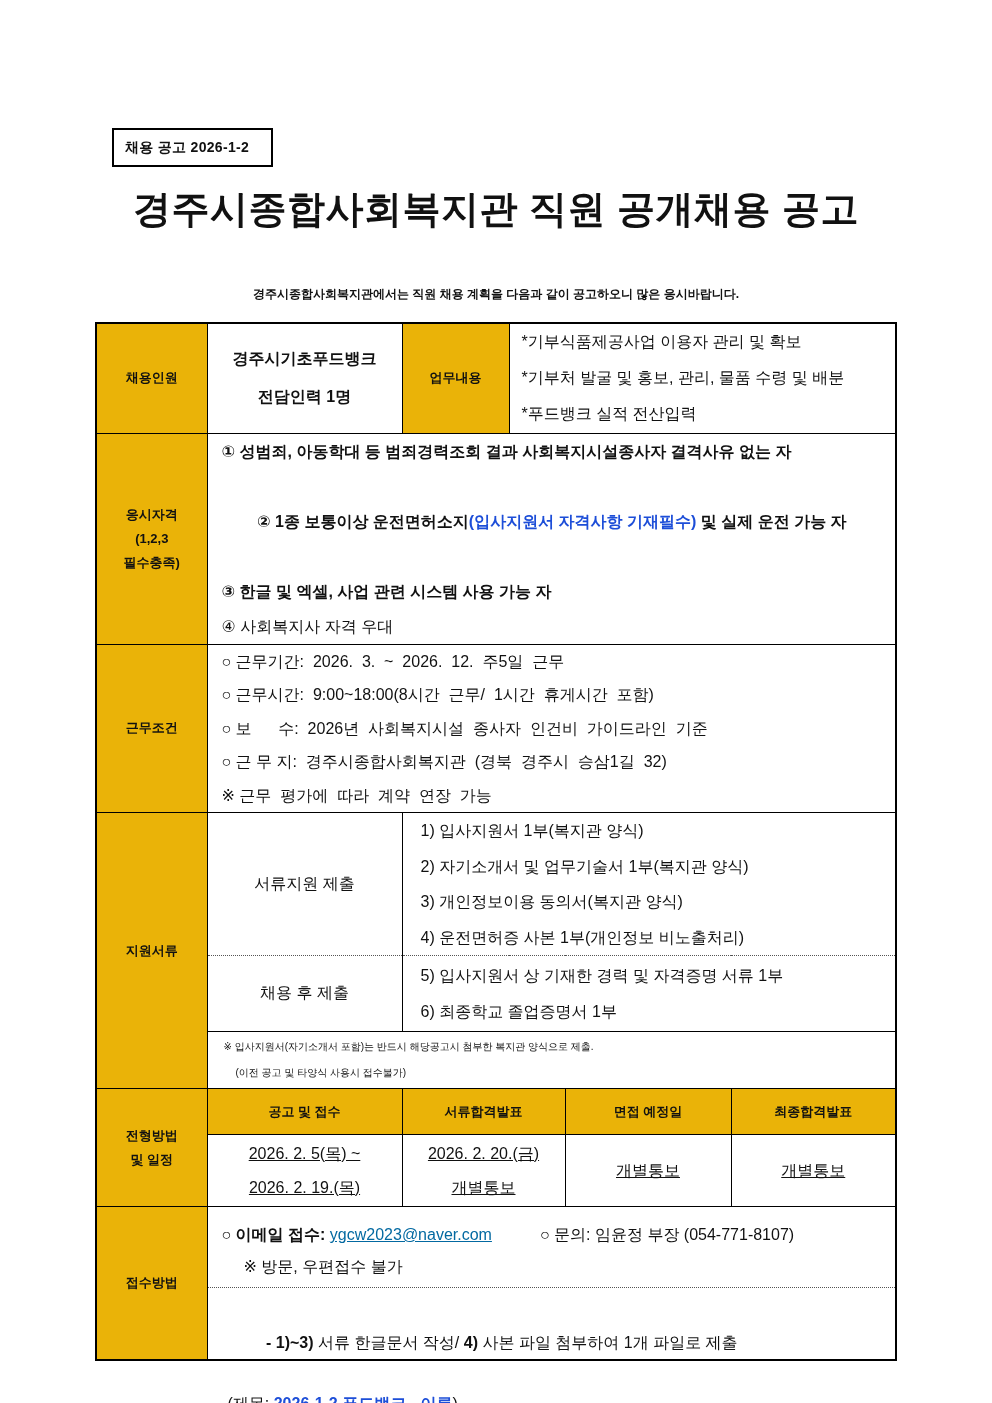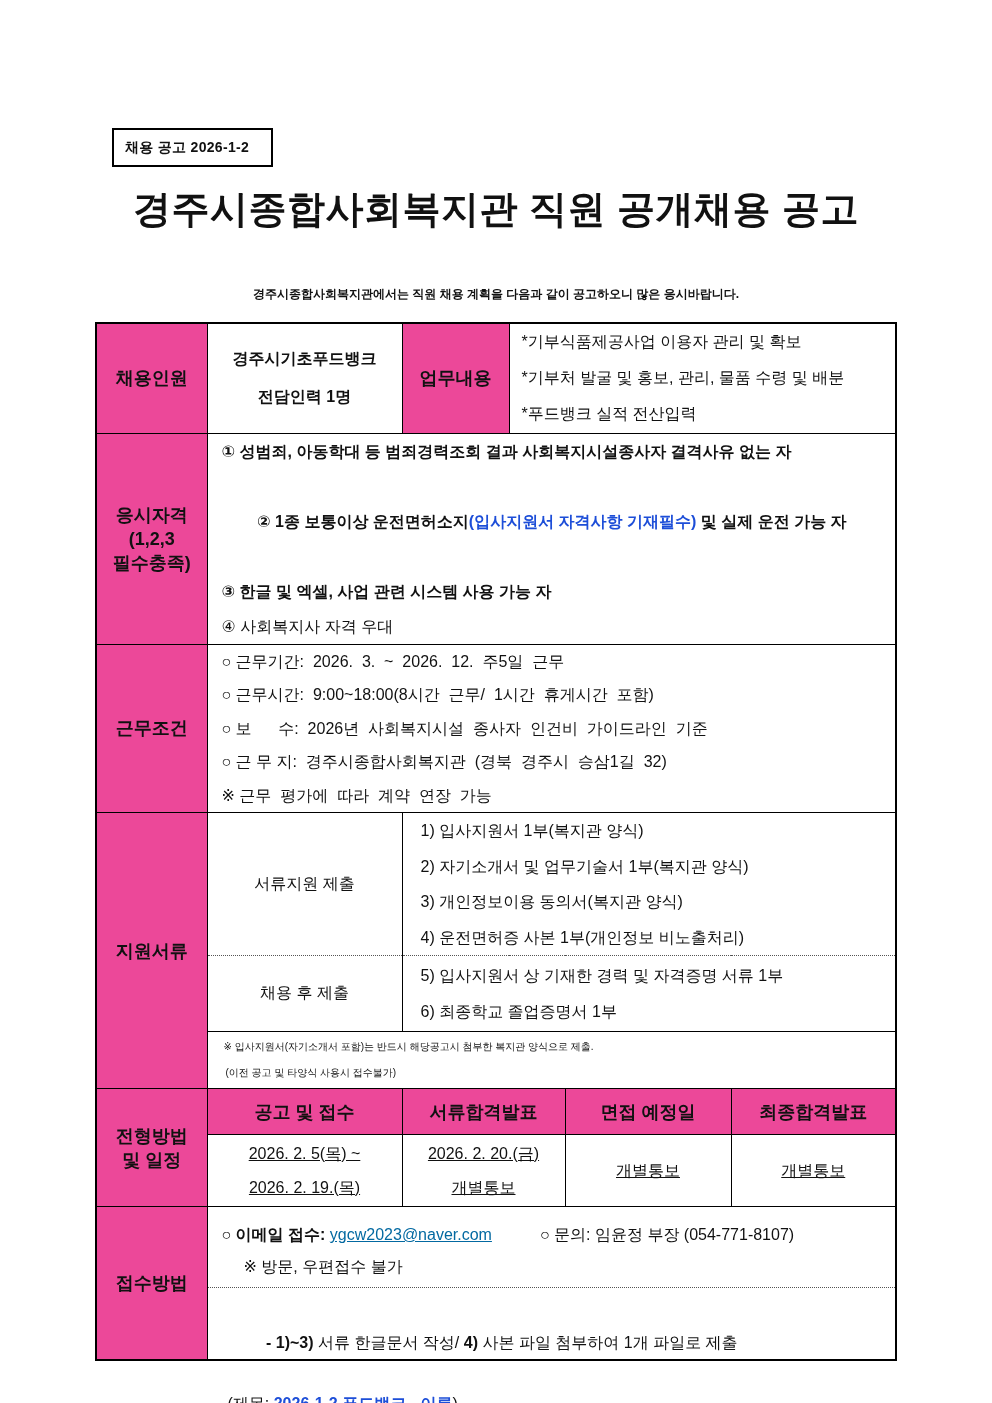--- a/index.html
+++ b/index.html
@@ -21,35 +21,35 @@
   .intro{
     position:absolute;left:0;top:286px;width:100%;
     text-align:center;font-size:12px;font-weight:bold;
   }
   table.doc{
     position:absolute;left:95px;top:322px;width:800px;
     border-collapse:collapse;border:2px solid #000;table-layout:fixed;
     font-size:16px;
   }
   table.doc td{border:1px solid #000;vertical-align:middle;box-sizing:border-box;padding:0;}
-  .hd{background:#ec4899;text-align:center;font-weight:bold;font-size:18px;line-height:24px;}
+  .hd{background:#eab308;text-align:center;font-weight:bold;font-size:13px;line-height:24px;}
   tr.r1{height:110px;} tr.r2{height:141px;} tr.r3{height:168px;}
   tr.r4a{height:142px;} tr.r4b{height:76px;} tr.r4c{height:57px;}
   tr.r5h{height:46px;} tr.r5d{height:72px;text-decoration:underline;} tr.r6{height:153px;}
   .center2{text-align:center;font-weight:bold;line-height:38px;}
   .line{line-height:35px;white-space:pre-wrap;}
   .duties .line{line-height:36px;padding-left:12px;}
   .elig .line{line-height:35px;padding-left:14px;font-weight:bold;}
   .elig .line.regular{font-weight:normal;}
   .work .line{line-height:33.5px;padding-left:14px;}
   .docs .line{line-height:35.5px;padding-left:18px;}
   .label-center{text-align:center;}
   .note{font-size:10px;line-height:26px;margin-top:28px;}
   .note .n1{padding-left:16px;}
-  .note .n2{padding-left:18px;}
+  .note .n2{padding-left:28px;}
   .r4a td.bd{border-bottom:1px dotted #555;}
   .r4b td.bd{border-top:1px dotted #555;}
   .sched-data{text-align:center;line-height:34px;}
   .apply-cell{padding:0;}
   .apply-a{height:80px;box-sizing:border-box;padding:13px 0 0 14px;}
   .apply-b{height:72px;box-sizing:border-box;border-top:1px dotted #555;padding:10px 0 0 14px;}
   .apply-a .l1{line-height:30px;}
   .apply-a .l2{line-height:34px;padding-left:22px;}
   .apply-b .l1{line-height:30px;white-space:pre-wrap;}
   .apply-b .l2{line-height:32px;padding-left:6px;}

